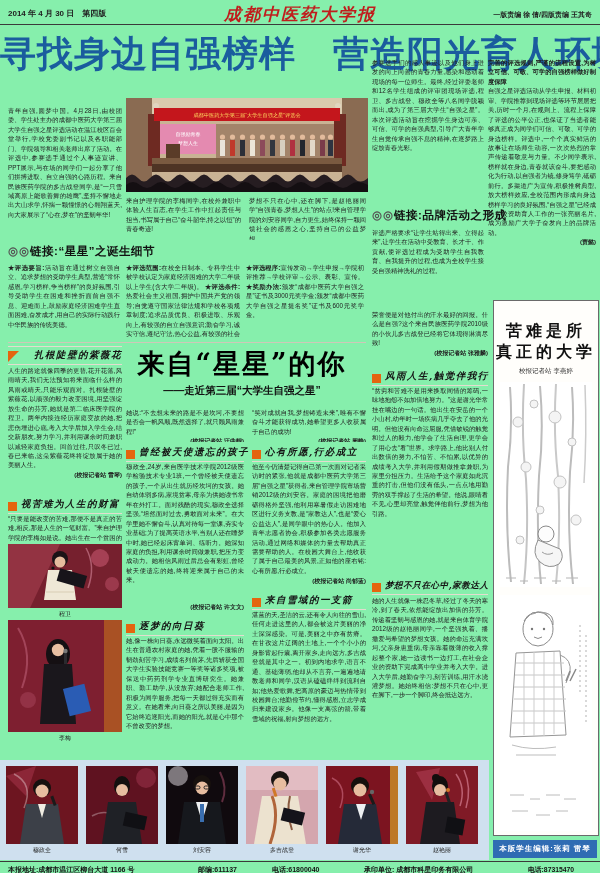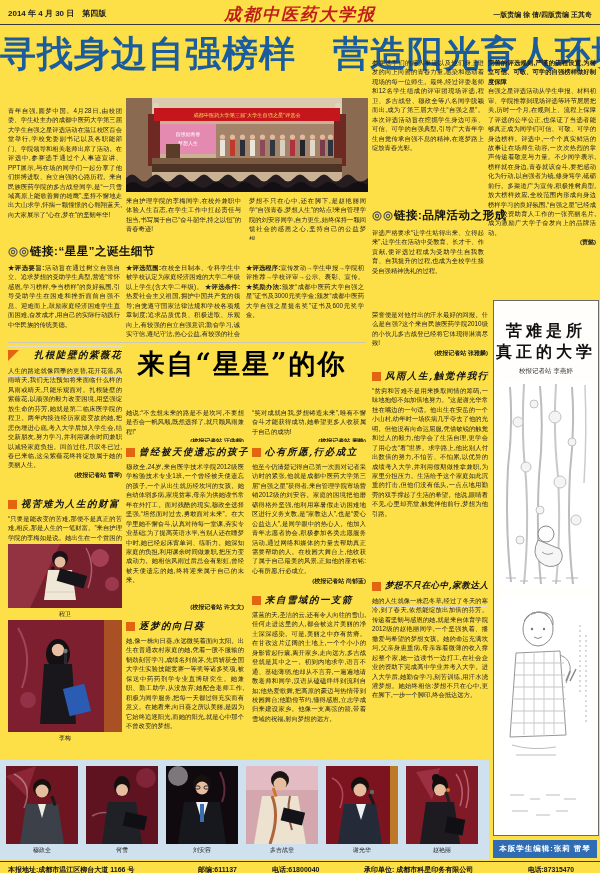--- a/index.html
+++ b/index.html
@@ -1,36 +1,36 @@
 <!DOCTYPE html>
 <html><head>
 <meta charset="utf-8">
 <style>
   html,body{margin:0;padding:0;background:#e8e8e8}
-  #page{position:relative;width:600px;height:873px;background:#fde047;overflow:hidden;
+  #page{position:relative;width:600px;height:873px;background:#86efac;overflow:hidden;
         font-family:"Liberation Sans",sans-serif;color:#1c1c1c}
   .abs{position:absolute}
   .bt{font-size:6.3px;line-height:1.5;text-align:justify;overflow:hidden;color:#202020}
   .lbl{font-weight:bold}
   .byline{display:block;text-align:right;font-weight:bold;font-size:6px;margin-top:1px}
   .mast-date{font-size:8px;font-weight:bold;color:#222}
   .mast-title{font-family:"DejaVu Serif",serif;font-style:italic;font-weight:bold;
               font-size:17px;color:#c01d1d;letter-spacing:2px;text-align:center}
   .mast-ed{font-size:7px;font-weight:bold;color:#222}
   .rule{background:#3a3a3a}
   #headline{width:600px;text-align:center;font-size:36px;font-weight:900;color:#1a5c9e;
             letter-spacing:1px;white-space:nowrap}
   .subhead{font-family:"DejaVu Serif",serif;font-weight:900;font-size:19px;color:#101010;
            text-align:center;letter-spacing:1px}
   .linkhead{font-weight:900;font-size:11.5px;color:#111;letter-spacing:0.5px;white-space:nowrap}
   .linkhead .mk{color:#555;letter-spacing:1px}
   .feat-title{font-family:"DejaVu Serif",serif;font-weight:900;font-size:27px;color:#000;
               text-align:center;letter-spacing:2px;white-space:nowrap}
   .feat-sub{font-weight:bold;font-size:10.5px;text-align:center;color:#111}
-  .shead{display:flex;align-items:center;gap:4px;border-bottom:1px solid #e3dccf;padding-bottom:14px}
+  .shead{display:flex;align-items:flex-end;gap:4px;border-bottom:1px solid #e3dccf;padding-bottom:2px}
   .sq{width:9px;height:9px;background:#e4650f;flex:0 0 9px}
   .tri{width:0;height:0;border-left:11px solid #e4650f;border-bottom:11px solid transparent;flex:0 0 11px}
   .stitle{font-family:"DejaVu Serif",serif;font-weight:bold;font-style:italic;font-size:9.5px;
           letter-spacing:1.5px;white-space:nowrap;color:#141414}
   .caption{font-size:6px;text-align:center;color:#222}
   .ph{position:absolute;overflow:hidden;background:#701b28}
   .sb-box{border:1px solid #6a6a6a;background:#fffefb}
   .sb-t{font-family:"DejaVu Serif",serif;font-weight:900;font-size:16px;text-align:center;
         letter-spacing:4px;color:#111}
   .sb-by{font-size:6.5px;text-align:center;color:#333}
@@ -149,20 +149,21 @@
     <span class="lbl">★评选范围:</span><span>在校全日制本、专科学生中被学校认定为家庭经济困难的大学二年级以上学生(含大学二年级)。</span>
     <span class="lbl">★评选条件:</span><span>热爱社会主义祖国,拥护中国共产党的领导;自觉遵守国家法律法规和学校各项规章制度;追求品质优良、积极进取、乐观向上,有较强的自立自强意识;勤奋学习,诚实守信,遵纪守法,热心公益,有较强的社会责任感和奉献精神;学习态度端正,刻苦努力,学习成绩优良;自立自强,事迹突出,能较好地体现当代大学生自强精神风貌。</span>
   </div>
   <div class="abs bt" style="left:246px;top:263px;width:118px;height:76px">
     <span class="lbl">★评选程序:</span><span>宣传发动→学生申报→学院初评推荐→学校评审→公示、表彰、宣传。</span>
     <span class="lbl">★奖励办法:</span><span>颁发“成都中医药大学自强之星”证书及3000元奖学金;颁发“成都中医药大学自强之星提名奖”证书及600元奖学金。</span>
   </div>
   <div class="abs" style="left:8px;top:342px;width:358px;height:1px;background:#cfc7b8"></div>
 
   <div class="abs feat-title" style="left:126px;top:346px;width:232px">来自“星星”的你</div>
+  <div class="abs feat-sub" style="left:126px;top:384px;width:232px">——走近第三届“大学生自强之星”</div>
 
   <div class="abs shead" style="left:8px;top:346px;width:114px;border-top:1px solid #e3dccf;padding-top:2px">
     <span class="tri"></span>
     <span class="stitle">扎根陡壁的紫薇花</span>
   </div>
   <div class="abs bt" style="left:8px;top:366px;width:114px;height:126px">
     <span>人生的路途就像四季的更替,花开花落,风雨晴天,我们无法预知将来面临什么样的风雨或晴天,只能乐观面对。扎根陡壁的紫薇花,以顽强的毅力改变困境,用坚强绽放生命的芬芳,她就是第二临床医学院的程卫。两年内接连经历家庭变故的她,把悲伤埋进心底,考入大学后加入学生会,结交新朋友,努力学习,并利用课余时间兼职以减轻家庭负担。回首过往,只叹冬已过,春已来临,这朵紫薇花终将绽放属于她的美丽人生。</span>
     <span class="byline">(校报记者站 雷琴)</span>
   </div>
   <div class="abs shead" style="left:8px;top:498px;width:114px">

